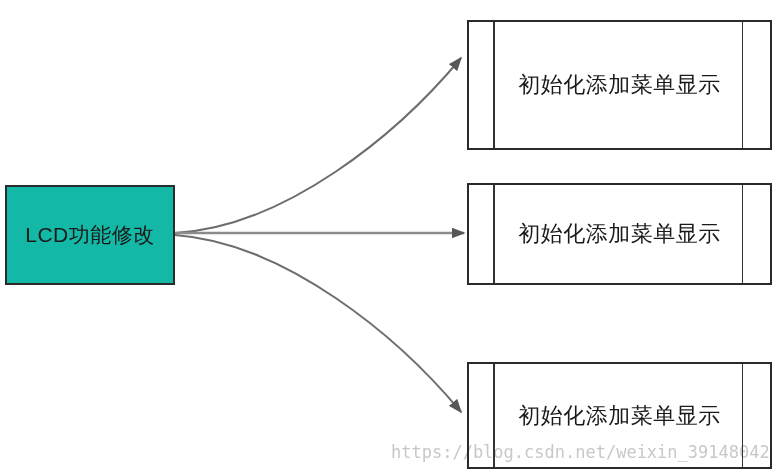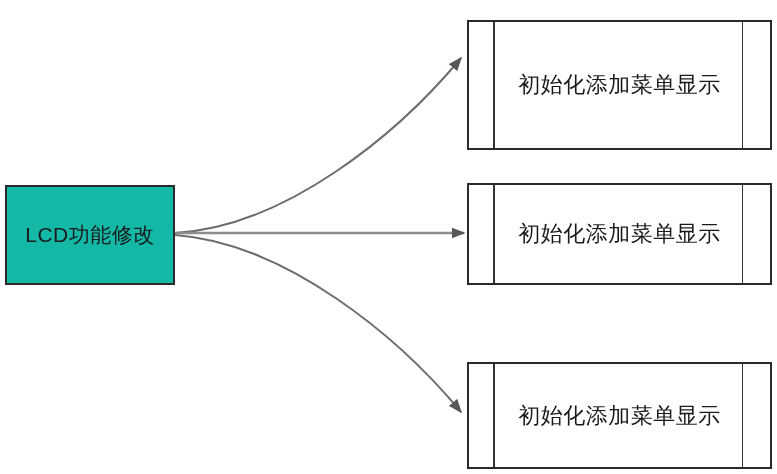--- a/index.html
+++ b/index.html
@@ -106,14 +106,15 @@
     <span class="bar bar-right"></span>
     <span class="node-label">初始化添加菜单显示</span>
   </div>
 
   <div class="node pbox pbox-3">
     <span class="bar bar-left"></span>
     <span class="bar bar-right"></span>
     <span class="node-label">初始化添加菜单显示</span>
   </div>
 
+  <div class="watermark">https://blog.csdn.net/weixin_39148042</div>
 
 </div>
 
 </body></html>

